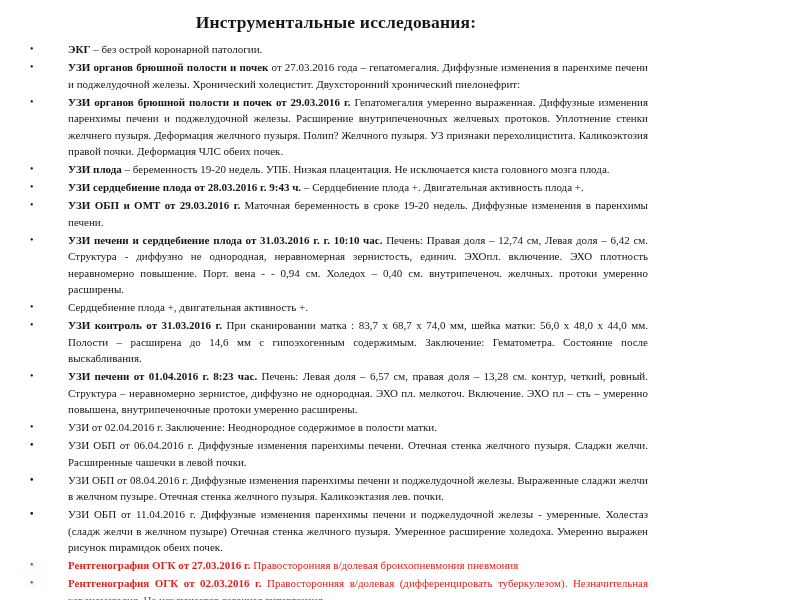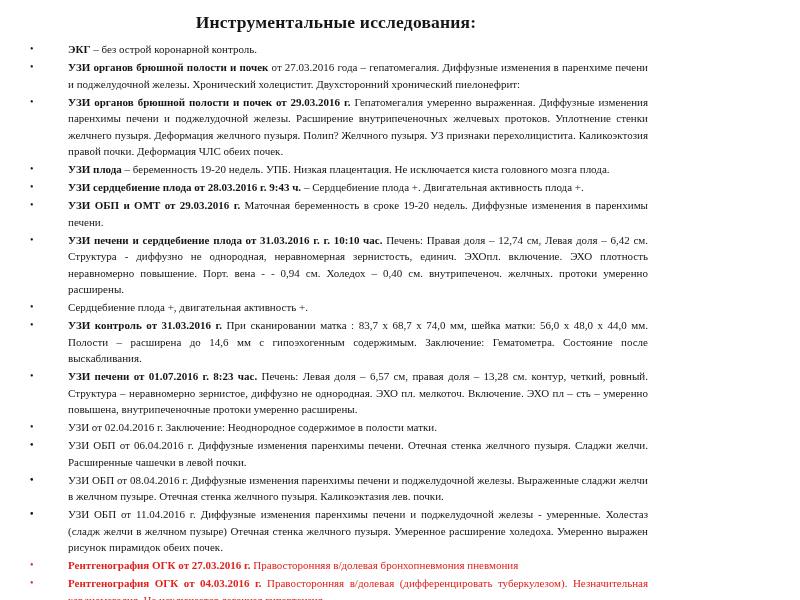--- a/index.html
+++ b/index.html
@@ -40,33 +40,33 @@
     font-size: 10px;
   }
   .bold { font-weight: bold; }
 </style>
 </head>
 <body>
 
 <div class="slide">
   <div class="title">Инструментальные исследования:</div>
   <ul class="findings">
-      <li style="color: rgb(22, 22, 22);"><span class="bullet">•</span><span class="bold">ЭКГ</span><span> – без острой коронарной контроль.</span></li>
+      <li style="color: rgb(22, 22, 22);"><span class="bullet">•</span><span class="bold">ЭКГ</span><span> – без острой коронарной патологии.</span></li>
       <li style="color: rgb(22, 22, 22);"><span class="bullet">•</span><span class="bold">УЗИ органов брюшной полости и почек</span><span> от 27.03.2016 года – гепатомегалия. Диффузные изменения в паренхиме печени и поджелудочной железы. Хронический холецистит. Двухсторонний хронический пиелонефрит:</span></li>
       <li style="color: rgb(22, 22, 22);"><span class="bullet">•</span><span class="bold">УЗИ органов брюшной полости и почек  от 29.03.2016 г.</span><span> Гепатомегалия умеренно выраженная. Диффузные изменения паренхимы печени и поджелудочной железы. Расширение внутрипеченочных желчевых протоков. Уплотнение стенки желчнего пузыря. Деформация желчного пузыря. Полип? Желчного пузыря. УЗ признаки перехолицистита. Каликоэктозия правой почки. Деформация ЧЛС обеих почек.</span></li>
       <li style="color: rgb(22, 22, 22);"><span class="bullet">•</span><span class="bold">УЗИ плода</span><span> – беременность 19-20 недель. УПБ. Низкая плацентация. Не исключается киста головного мозга плода.</span></li>
       <li style="color: rgb(22, 22, 22);"><span class="bullet">•</span><span class="bold">УЗИ сердцебиение плода от 28.03.2016 г. 9:43 ч.</span><span> – Сердцебиение плода +. Двигательная активность плода +.</span></li>
       <li style="color: rgb(22, 22, 22);"><span class="bullet">•</span><span class="bold">УЗИ ОБП и ОМТ от 29.03.2016 г.</span><span> Маточная беременность в сроке 19-20 недель. Диффузные изменения в паренхимы печени.</span></li>
       <li style="color: rgb(22, 22, 22);"><span class="bullet">•</span><span class="bold">УЗИ печени и сердцебиение плода от 31.03.2016 г. г. 10:10 час.</span><span> Печень: Правая доля – 12,74 см, Левая доля – 6,42 см. Структура - диффузно не однородная, неравномерная зернистость, единич. ЭХОпл. включение. ЭХО плотность неравномерно повышение. Порт. вена - - 0,94 см. Холедох – 0,40 см. внутрипеченоч. желчных. протоки умеренно расширены.</span></li>
       <li style="color: rgb(22, 22, 22);"><span class="bullet">•</span><span>Сердцебиение плода +, двигательная активность +.</span></li>
       <li style="color: rgb(22, 22, 22);"><span class="bullet">•</span><span class="bold">УЗИ контроль от 31.03.2016 г.</span><span> При сканировании матка : 83,7 х 68,7 х 74,0 мм, шейка матки: 56,0 х 48,0 х 44,0 мм. Полости – расширена до 14,6 мм с гипоэхогенным содержимым. Заключение: Гематометра. Состояние после выскабливания.</span></li>
-      <li style="color: rgb(22, 22, 22);"><span class="bullet">•</span><span class="bold">УЗИ печени  от 01.07.2016 г.  8:23 час.</span><span> Печень: Левая доля – 6,57 см, правая доля – 13,28 см. контур, четкий, ровный. Структура – неравномерно зернистое, диффузно не однородная. ЭХО пл. мелкоточ. Включение. ЭХО пл – сть – умеренно повышена, внутрипеченочные протоки умеренно расширены.</span></li>
+      <li style="color: rgb(22, 22, 22);"><span class="bullet">•</span><span class="bold">УЗИ печени  от 01.04.2016 г.  8:23 час.</span><span> Печень: Левая доля – 6,57 см, правая доля – 13,28 см. контур, четкий, ровный. Структура – неравномерно зернистое, диффузно не однородная. ЭХО пл. мелкоточ. Включение. ЭХО пл – сть – умеренно повышена, внутрипеченочные протоки умеренно расширены.</span></li>
       <li style="color: rgb(22, 22, 22);"><span class="bullet">•</span><span>УЗИ от 02.04.2016 г.  Заключение: Неоднородное содержимое в полости матки.</span></li>
       <li style="color: rgb(224, 33, 29);"><span class="bullet">•</span></li>
       <li style="color: rgb(22, 22, 22);"><span class="bullet">•</span><span>УЗИ ОБП от 06.04.2016 г. Диффузные изменения паренхимы печени. Отечная стенка желчного пузыря. Сладжи желчи. Расширенные чашечки в левой почки.</span></li>
       <li style="color: rgb(22, 22, 22);"><span class="bullet">•</span></li>
       <li style="color: rgb(22, 22, 22);"><span class="bullet">•</span><span>УЗИ ОБП от 08.04.2016 г. Диффузные изменения паренхимы печени и поджелудочной железы. Выраженные сладжи желчи в желчном пузыре. Отечная стенка желчного пузыря. Каликоэктазия лев. почки.</span></li>
       <li style="color: rgb(22, 22, 22);"><span class="bullet">•</span></li>
       <li style="color: rgb(22, 22, 22);"><span class="bullet">•</span><span>УЗИ ОБП от 11.04.2016 г. Диффузные изменения паренхимы печени и поджелудочной железы - умеренные. Холестаз (сладж желчи в желчном пузыре) Отечная стенка желчного пузыря. Умеренное  расширение холедоха. Умеренно выражен рисунок пирамидок обеих почек.</span></li>
       <li style="color: rgb(224, 33, 29);"><span class="bullet">•</span><span class="bold">Рентгенография ОГК  от 27.03.2016 г.</span><span> Правосторонняя в/долевая бронхопневмония пневмония</span></li>
-      <li style="color: rgb(224, 33, 29);"><span class="bullet">•</span><span class="bold">Рентгенография ОГК  от 04.03.2016 г.</span><span> Правосторонняя в/долевая (дифференцировать туберкулезом). Незначительная кардиомегалия. Не исключается легочная гипертензия.</span></li>
+      <li style="color: rgb(224, 33, 29);"><span class="bullet">•</span><span class="bold">Рентгенография ОГК  от 02.03.2016 г.</span><span> Правосторонняя в/долевая (дифференцировать туберкулезом). Незначительная кардиомегалия. Не исключается легочная гипертензия.</span></li>
     </ul>
 </div>
 
 </body></html>

